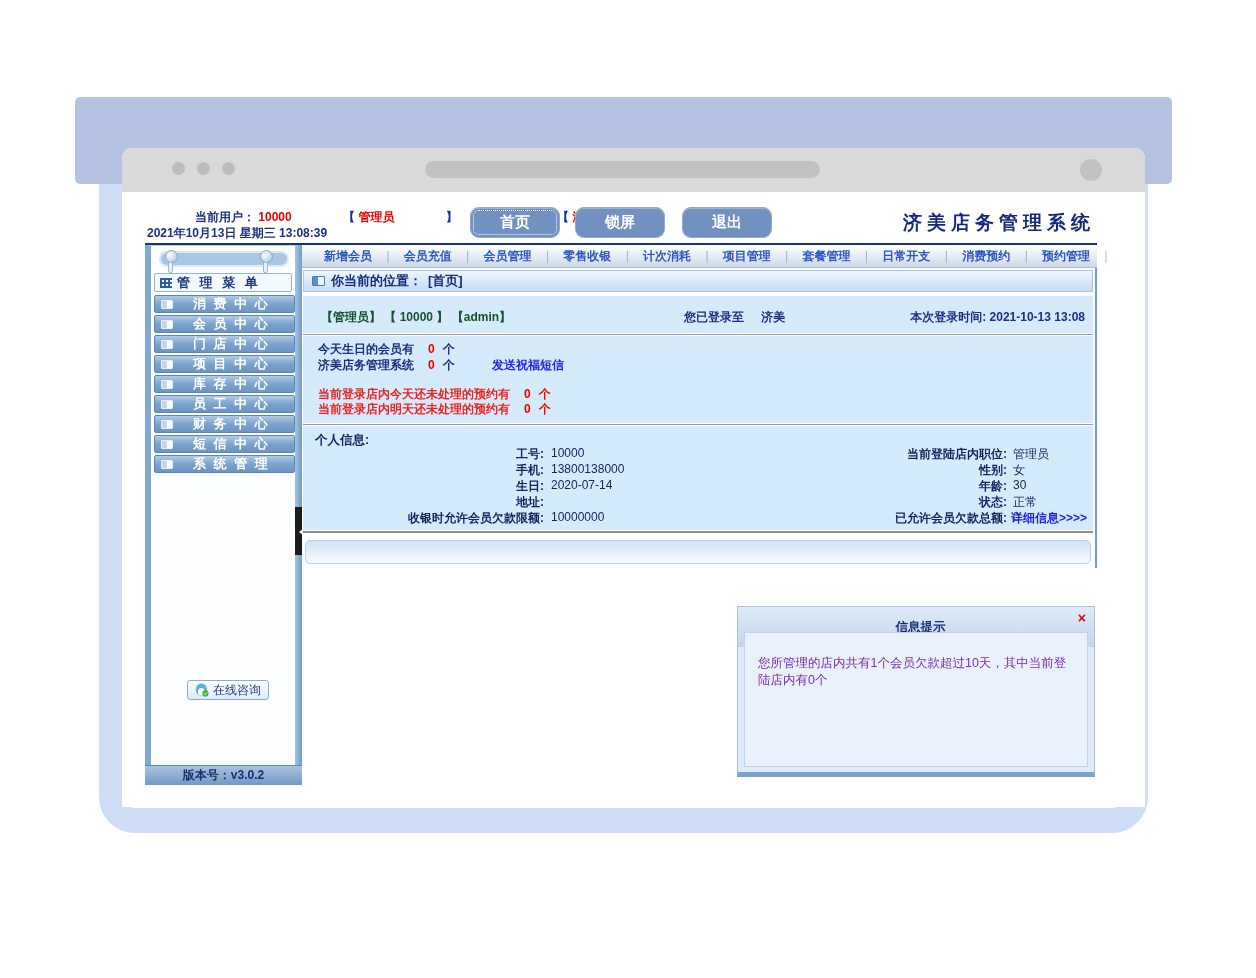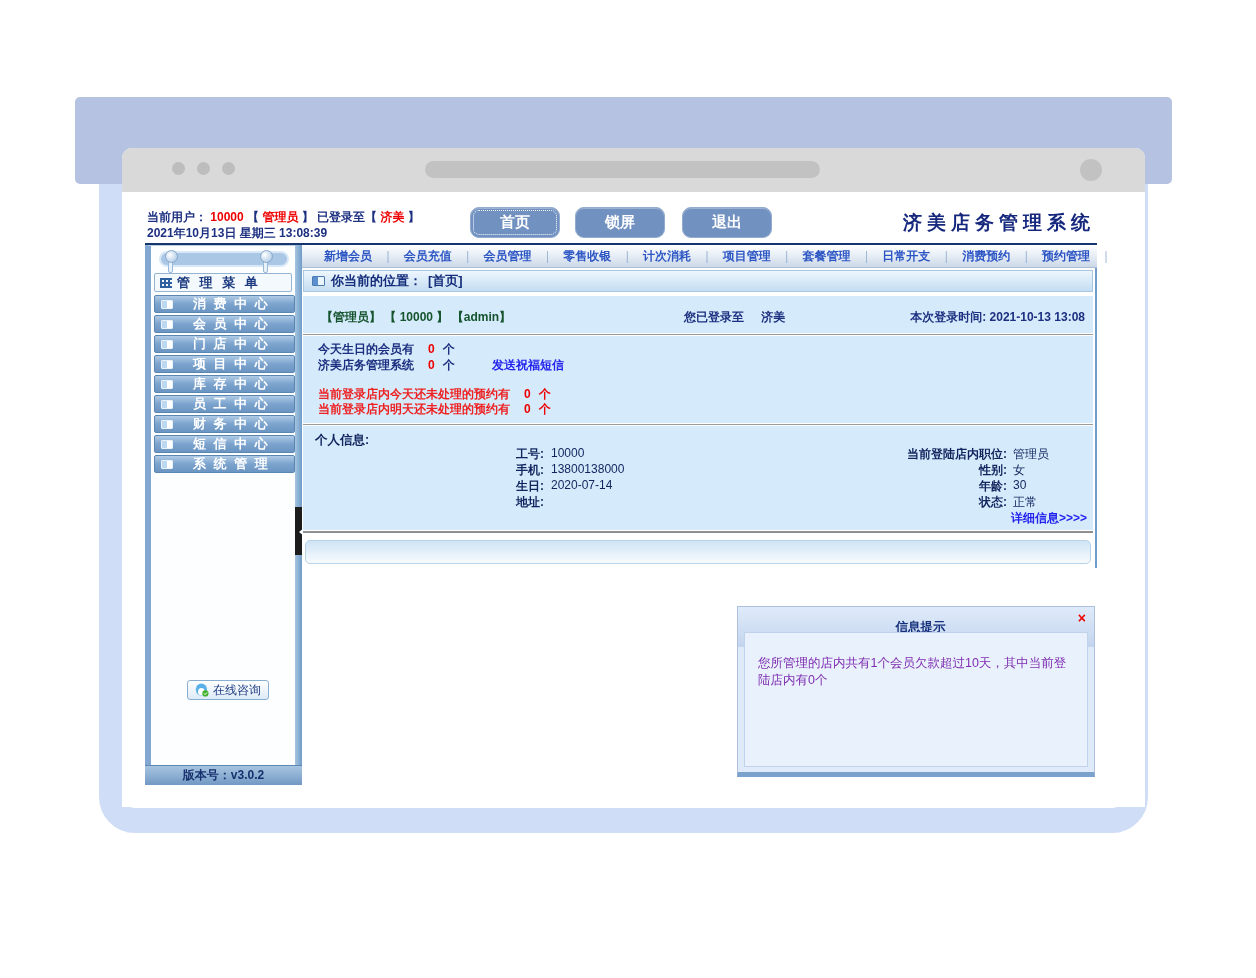--- a/index.html
+++ b/index.html
@@ -18,21 +18,21 @@
   .dot { position:absolute; top:14px; width:13px; height:13px; border-radius:50%; background:#bdbdbd; }
   #chrome-pill { position:absolute; left:303px; top:13px; width:395px; height:17px; border-radius:9px; background:#c2c2c2; }
   #chrome-circle { position:absolute; left:958px; top:11px; width:22px; height:22px; border-radius:50%; background:#c2c2c2; }
 
   
   #app { left:145px; top:205px; width:952px; height:580px; background:#fff; font-size:12px; color:#1c2f80; }
 
   
   #topbar { left:0; top:0; width:952px; height:40px; border-bottom:2px solid #16356e; background:#fff; }
   #user-line { left:2px; top:4px; white-space:nowrap; font-weight:bold; font-size:12px; }
-  #user-line .navy { color:#1c2f80; } #user-line .red { color:#ee0000; }
+  #user-line .navy { color:#1c2f80;margin-left:48px; } #user-line .red { color:#ee0000; }
   #date-line { left:2px; top:20px; font-weight:bold; font-size:12px; color:#1c2f80; }
   .topbtn { position:absolute; top:2px; width:90px; height:31px; background:#7191c0;
     border:1px solid #93abcf; border-radius:9px; color:#fff; font-weight:bold; font-size:15px;
     display:flex; align-items:center; justify-content:center; box-shadow:inset 0 1px 0 rgba(255,255,255,.3); cursor:pointer; }
   #btn-home { left:325px; outline:1px dotted #fff; outline-offset:-4px; }
   #btn-lock { left:430px; } #btn-exit { left:537px; }
   #app-title { right:2px; top:5px; font-family:"DejaVu Serif","Liberation Serif",serif;
     font-size:19px; font-weight:bold; color:#16287e; letter-spacing:5px; white-space:nowrap; }
 
   
@@ -310,20 +310,26 @@
             <span class="pv1">2020-07-14</span>
           <span class="pl2">年龄:</span>
             <span class="pv2">30</span>
         </div>
         <div class="p-row" id="pr3">
           <span class="pl1">地址:</span>
             <span class="pv1"></span>
           <span class="pl2">状态:</span>
             <span class="pv2">正常</span>
         </div>
+        <div class="p-row" id="pr4">
+          <span class="pl1">收银时允许会员欠款限额:</span>
+            <span class="pv1">10000000</span>
+          <span class="pl2">已允许会员欠款总额:</span>
+            <span class="pv2">0</span>
+        </div>
         <span id="detail-link">详细信息&gt;&gt;&gt;&gt;</span>
       </div>
       <div class="sep" id="sep3"></div>
       <div id="small-panel"></div>
     </div>
 
     <div id="popup">
       <div id="popup-header">
         <span id="popup-title">信息提示</span>
         <span id="popup-close">×</span>

